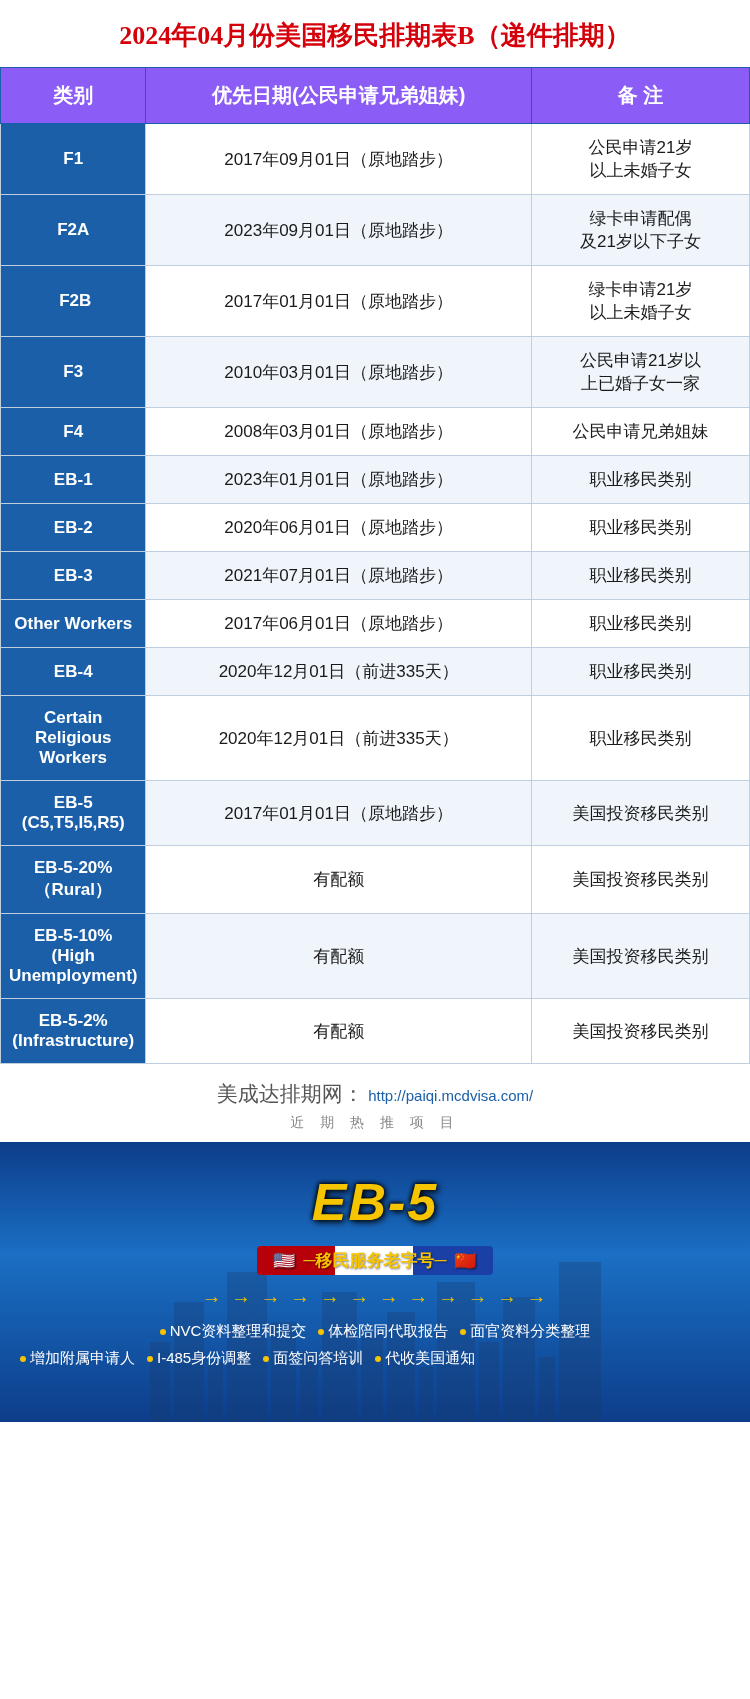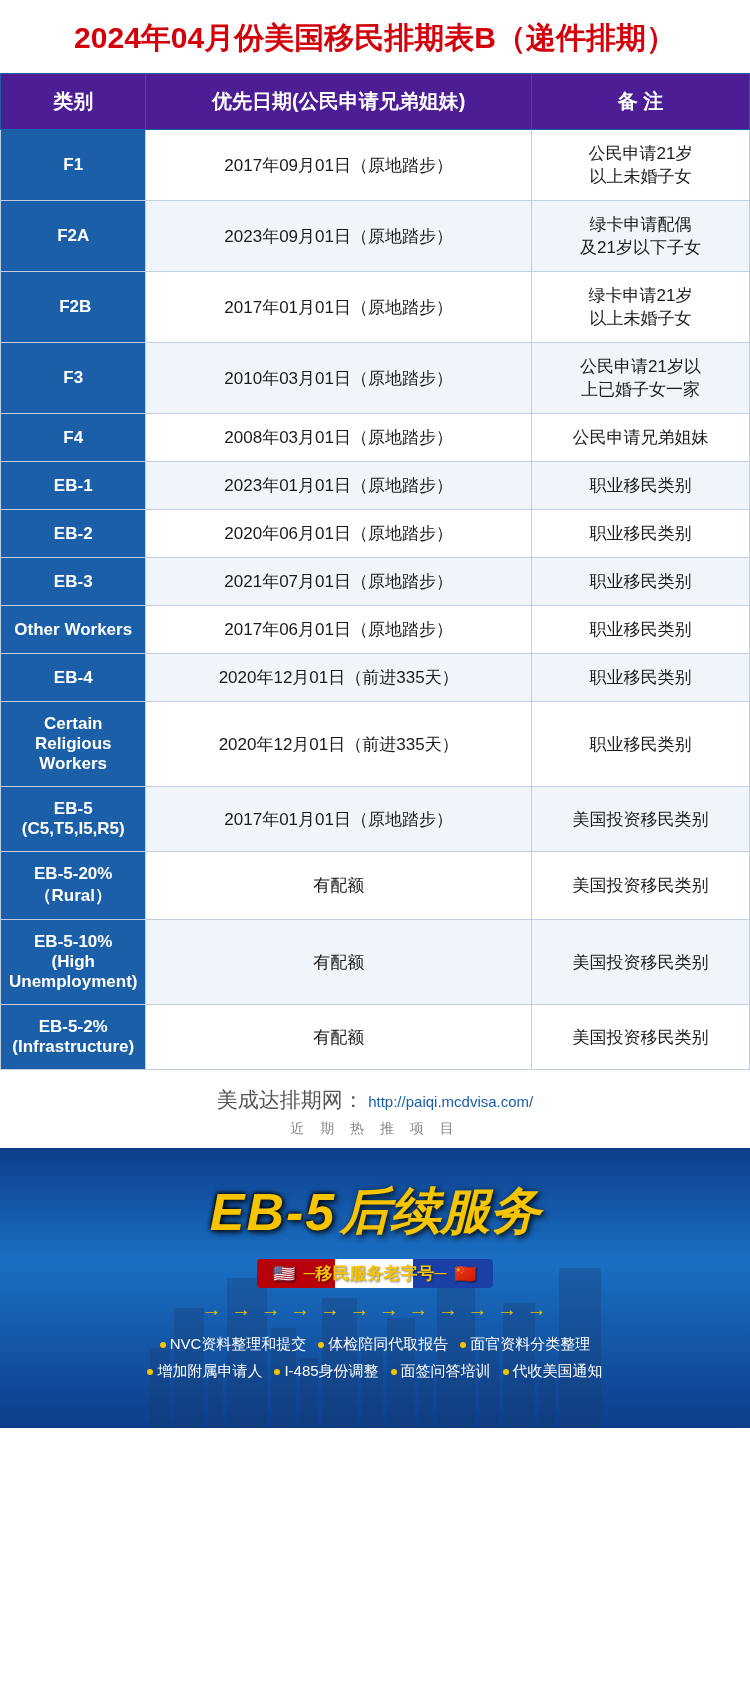--- a/index.html
+++ b/index.html
@@ -7,33 +7,34 @@
       font-family: "Microsoft YaHei", "SimHei", sans-serif;
       background: #fff;
       width: 750px;
       margin: 0 auto;
     }
 
     .page-title {
       text-align: center;
       background: #fff;
       padding: 18px 10px 14px;
-      font-size: 30px;
+      font-size: 26px;
       font-weight: bold;
       color: #d4000a;
+      font-family: Liberation Serif, serif;
     }
 
     .table-container {
       width: 100%;
       border-collapse: collapse;
       background: #fff;
     }
 
     .table-header-row th {
-      background: #4c1d95;
+      background: #8b5cf6;
       color: #fff;
       font-size: 20px;
       padding: 14px 8px;
       text-align: center;
       border: 1px solid #1a5fa8;
       font-weight: bold;
       margin-left: 40px;
     }
 
     .table-row td {
@@ -131,21 +132,20 @@
       width: 6px;
       height: 6px;
       background: #f7c400;
       border-radius: 50%;
       display: inline-block;
     }
 
     .banner-features2 {
       display: flex;
       flex-wrap: wrap;
-      justify-content: center;
       gap: 6px 12px;
       margin-top: 8px;
     }
 
     .city-skyline {
       position: absolute;
       bottom: 0;
       left: 0;
       right: 0;
       display: flex;
@@ -310,21 +310,20 @@
     <div class="building" style="width:38px;height:140px;"></div>
     <div class="building" style="width:20px;height:80px;"></div>
     <div class="building" style="width:32px;height:125px;"></div>
     <div class="building" style="width:16px;height:65px;"></div>
     <div class="building" style="width:42px;height:160px;"></div>
   </div>
 
   <div style="position:relative;z-index:2;">
     <div style="display:flex;align-items:center;justify-content:center;gap:4px;">
       <span class="banner-title">EB-5</span>
-      <span class="eb5-dash">后续服务</span>
     </div>
 
     <div style="margin:8px 0 4px;">
       <div class="flag-banner">
         <span style="font-size:18px;">🇺🇸</span>
         <span style="color:#f7c400;">─移民服务老字号─</span>
         <span style="font-size:18px;">🇨🇳</span>
       </div>
     </div>
 

